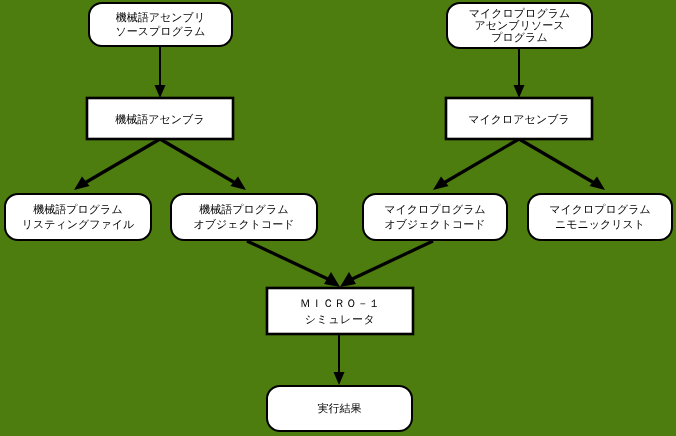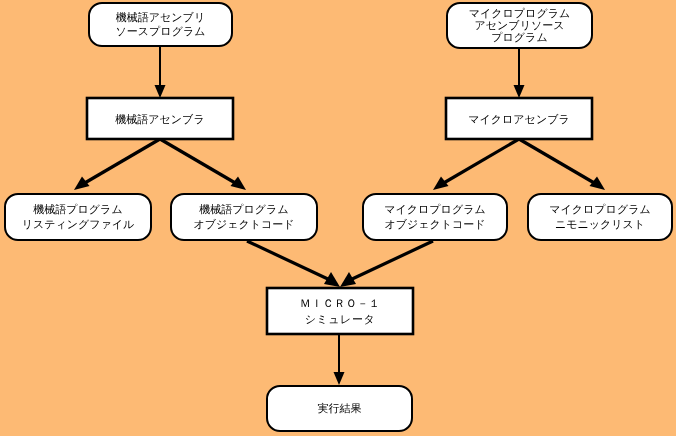--- a/index.html
+++ b/index.html
@@ -10,21 +10,21 @@
   body {
     width: 676px;
     height: 436px;
     overflow: hidden;
     font-family: "DejaVu Sans", "Liberation Sans", sans-serif;
   }
   #diagram-root {
     position: relative;
     width: 676px;
     height: 436px;
-    background: #fdba74;
+    background: #4d7c0f;
   }
   svg#flowchart {
     display: block;
     width: 676px;
     height: 436px;
   }
   .node-shape {
     fill: #ffffff;
     stroke: #000000;
     stroke-width: 2;

